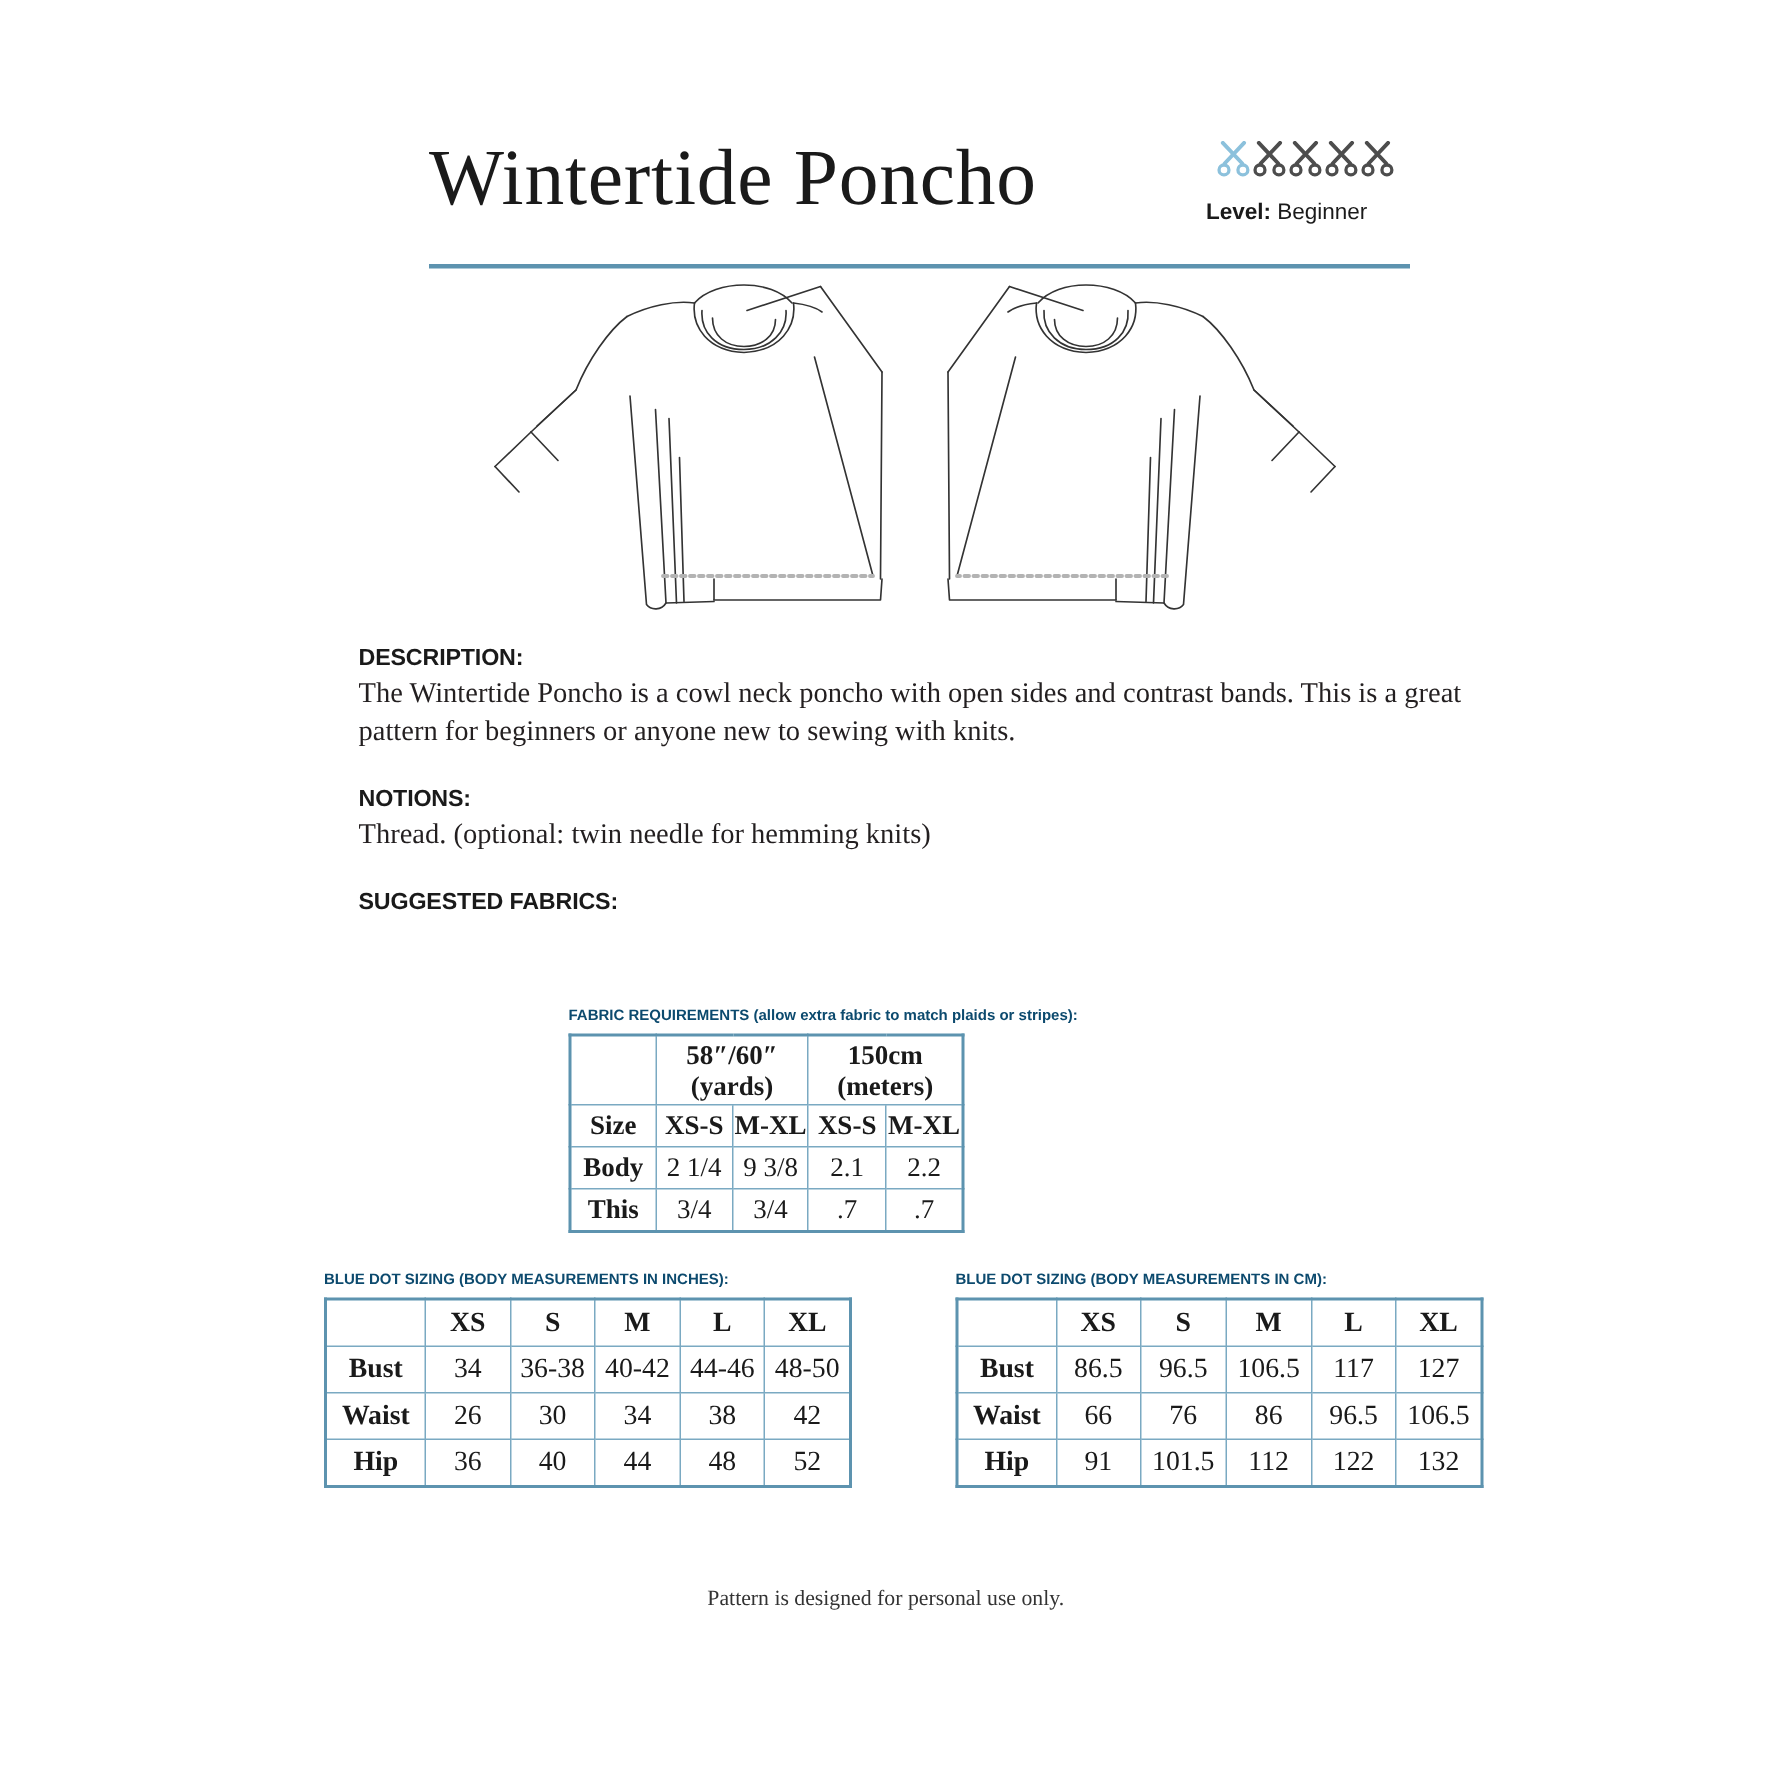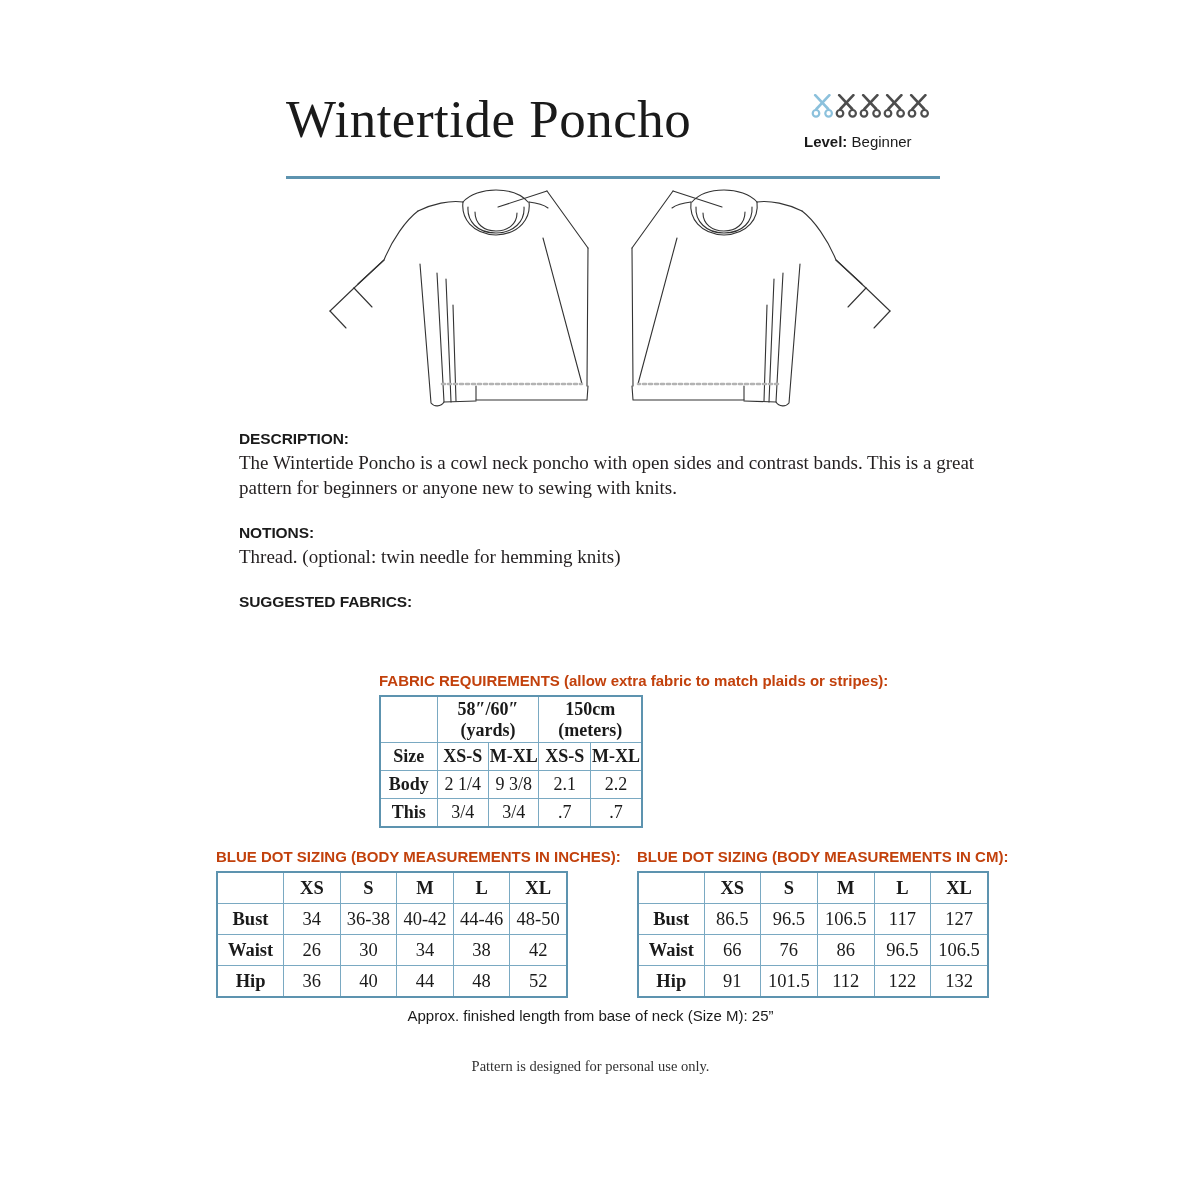--- a/index.html
+++ b/index.html
@@ -110,22 +110,22 @@
   
   .fabreq-wrap {
     position: absolute;
     left: 379px;
     top: 672px;
     width: 470px;
   }
   .tbl-caption {
     font-family: "Liberation Sans", sans-serif;
     font-weight: 700;
-    font-size: 15px;
-    color: #c2410c;
+    font-size: 10px;
+    color: #0c4a6e;
     margin-bottom: 6px;
     white-space: nowrap;
   }
   table.grid {
     border-collapse: collapse;
     font-family: "Liberation Serif", serif;
     border: 2px solid #5d93af;
   }
   table.grid td {
     border: 1px solid #7aa9c2;
@@ -418,16 +418,15 @@
           <td>91</td>
           <td>101.5</td>
           <td>112</td>
           <td>122</td>
           <td>132</td>
         </tr>
       </tbody>
     </table>
   </div>
 
-  <div class="finished-note">Approx. finished length from base of neck (Size M): 25”</div>
   <div class="personal-note">Pattern is designed for personal use only.</div>
 
 </div>
 
 </body></html>

